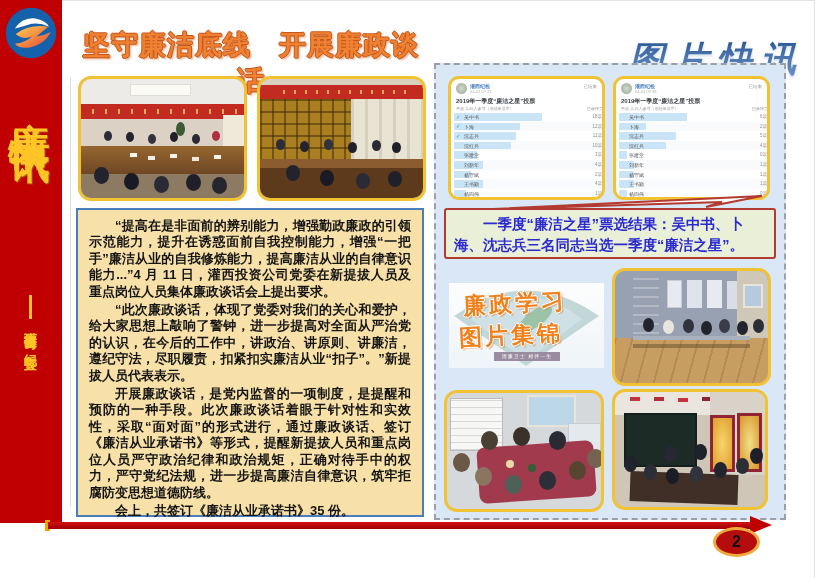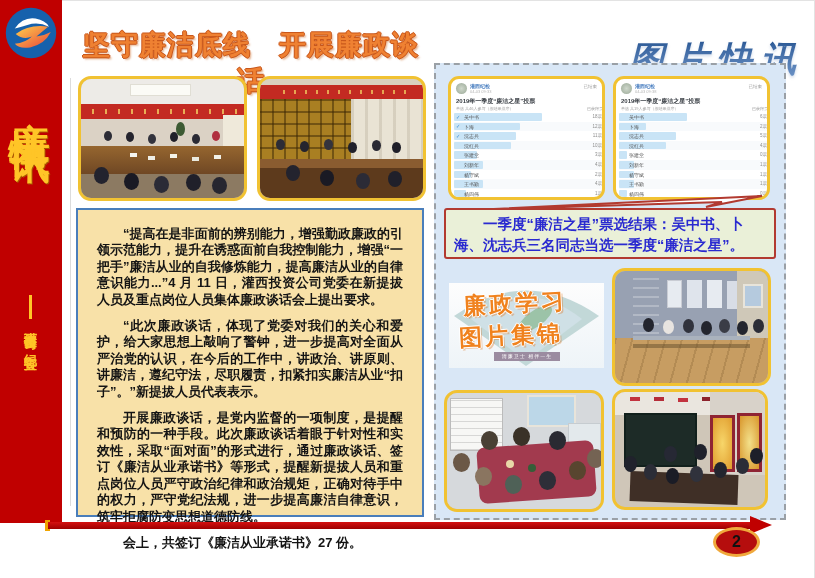--- a/index.html
+++ b/index.html
@@ -49,21 +49,21 @@
   .c2-cur{right:0;top:17%;width:44%;height:52%;background:#e9e3d4;
           background-image:repeating-linear-gradient(90deg,rgba(180,170,150,.35) 0 3px,transparent 3px 14px);}
   .c2-table{left:0;bottom:0;width:100%;height:33%;background:linear-gradient(#8a5c30 0 22%,#5d3a1c 22%);}
   .c2-row1{left:10%;top:50%;width:9px;height:11px;border-radius:50%;background:#2c2c36;
            box-shadow:24px 2px 0 #24242e,48px 0 0 #33333d,72px 3px 0 #20202a,96px 1px 0 #2a2a34,116px 3px 0 #1f1f29;}
   .c2-row2{left:16%;top:72%;width:14px;height:16px;border-radius:50%;background:#23232e;
            box-shadow:34px 5px 0 #1a1a24,70px 8px 0 #2b2b36,102px 6px 0 #20202a;}
   .article{position:absolute;left:76px;top:208px;width:348px;height:309px;box-sizing:border-box;
            border:2px solid #4a7ebb;background:#f8e1a8;padding:6px 9px;color:#141414;
            font-size:13px;line-height:16.4px;font-weight:bold;text-align:justify;}
-  .article p{margin:10px;text-indent:2em;}
+  .article p{margin:2px;text-indent:2em;}
   
   .headline2{position:absolute;right:10px;top:22px;width:300px;text-align:right;font-size:35px;
              font-weight:bold;font-style:italic;letter-spacing:9px;
              background:linear-gradient(#1f4e8c,#7fa4d4);-webkit-background-clip:text;background-clip:text;
              color:transparent;text-shadow:0 2px 3px rgba(80,120,180,.25);margin-top:14px;}
   .photo-box{position:absolute;left:434px;top:63px;width:352px;height:457px;box-sizing:border-box;
              border:2px dashed #9aa0a6;background:#d9e7f6;}
   .vcard{position:absolute;width:157px;height:124px;box-sizing:border-box;border:3px solid #f1c232;
          border-radius:11px;background:#fff;overflow:hidden;padding:4px 5px 2px 5px;}
   .vc0{left:12px;top:11px;} .vc1{left:177px;top:11px;}
@@ -182,21 +182,21 @@
     <div class="ph-l c2-cur"></div>
     <div class="ph-l c2-table"></div>
     <div class="ph-l c2-row1"></div>
     <div class="ph-l c2-row2"></div>
   </div>
 
   <div class="article">
     <p>“提高在是非面前的辨别能力，增强勤政廉政的引领示范能力，提升在诱惑面前自我控制能力，增强“一把手”廉洁从业的自我修炼能力，提高廉洁从业的自律意识能力...”4 月 11 日，灌西投资公司党委在新提拔人员及重点岗位人员集体廉政谈话会上提出要求。</p>
     <p>“此次廉政谈话，体现了党委对我们的关心和爱护，给大家思想上敲响了警钟，进一步提高对全面从严治党的认识，在今后的工作中，讲政治、讲原则、讲廉洁，遵纪守法，尽职履责，扣紧扣实廉洁从业“扣子”。”新提拔人员代表表示。</p>
     <p>开展廉政谈话，是党内监督的一项制度，是提醒和预防的一种手段。此次廉政谈话着眼于针对性和实效性，采取“面对面”的形式进行，通过廉政谈话、签订《廉洁从业承诺书》等形式，提醒新提拔人员和重点岗位人员严守政治纪律和政治规矩，正确对待手中的权力，严守党纪法规，进一步提高廉洁自律意识，筑牢拒腐防变思想道德防线。</p>
-    <p>会上，共签订《廉洁从业承诺书》27 份。</p>
+    <p>会上，共签订《廉洁从业承诺书》35 份。</p>
   </div>
 
   <div class="headline2">图片快讯</div>
 
   <div class="photo-box">
 
     <div class="vcard vc0">
       <div class="avatar"></div>
       <div class="vc-name">灌西纪检</div>
       <div class="vc-time">04-03 09:33</div>

